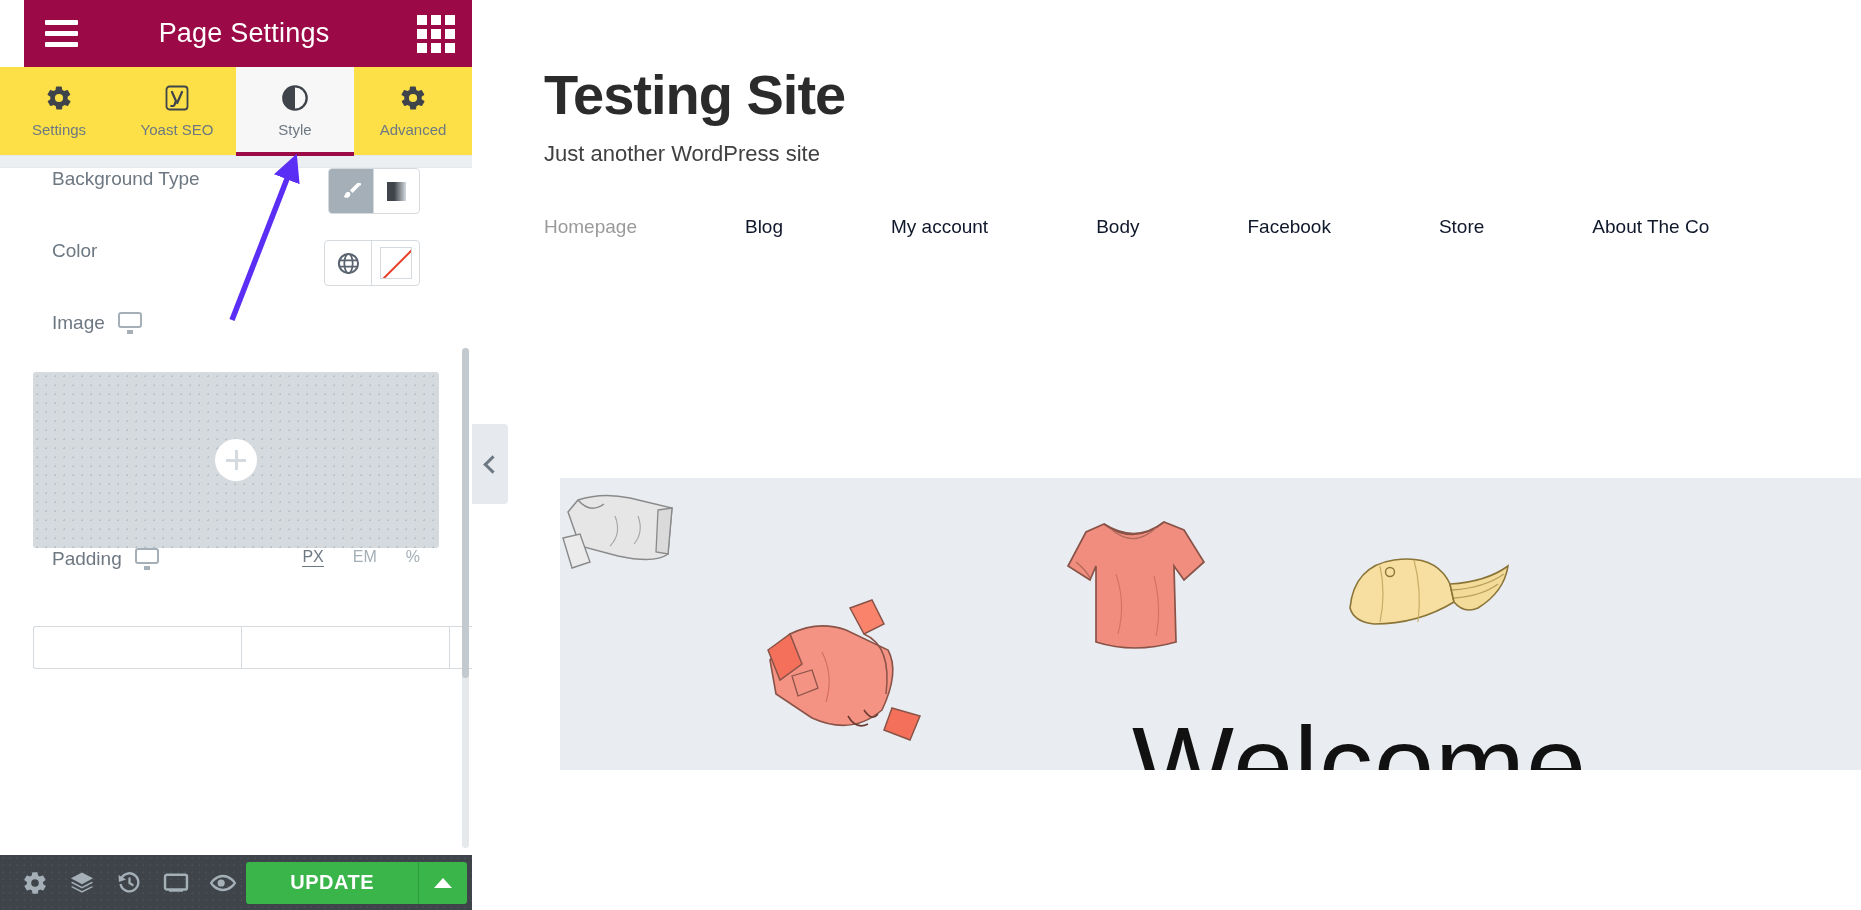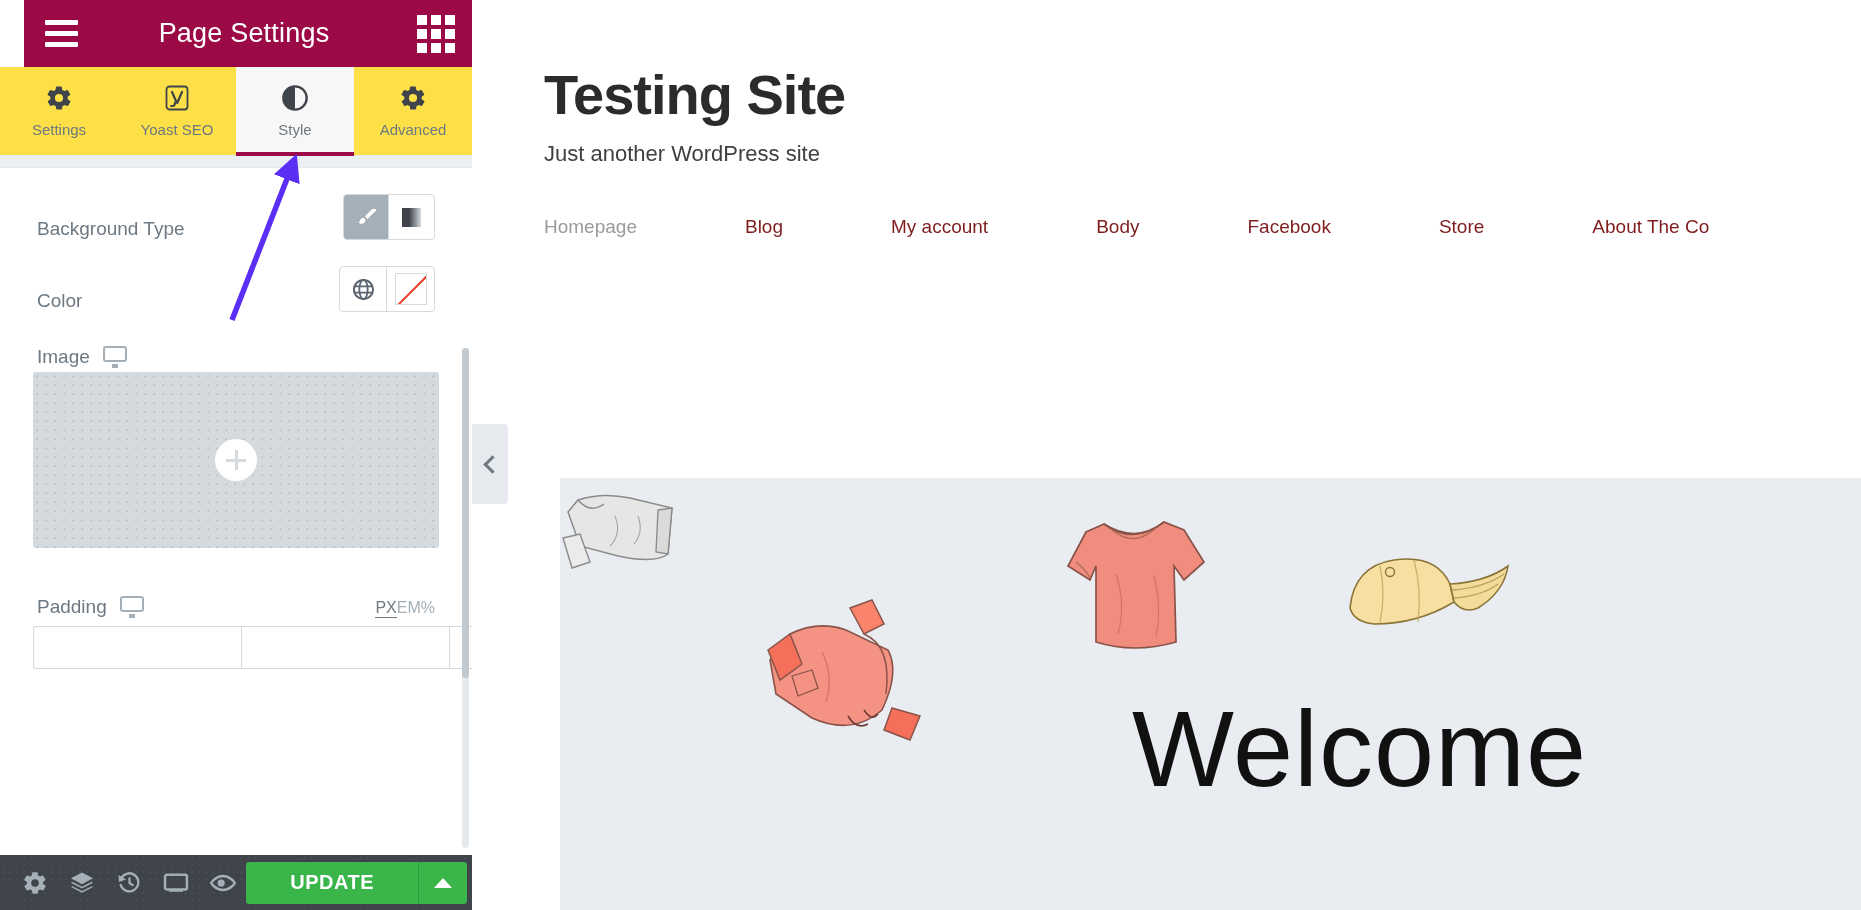--- a/index.html
+++ b/index.html
@@ -53,22 +53,22 @@
   
   .panel-body { flex: 1 1 auto; overflow: hidden; position: relative; background: #fff; }
   .section-head {
     height: 64px; display: flex; align-items: center; gap: 20px;
     padding: 0 33px; border-bottom: 1px solid #e6e9ec;
   }
   .caret-down { width: 0; height: 0; border-left: 8px solid transparent;
     border-right: 8px solid transparent; border-top: 9px solid #3f444b; }
   .section-title { font-size: 20px; font-weight: 700; color: #3f444b; }
 
-  .ctl-row { display: flex; align-items: flex-end; justify-content: space-between;
-    padding: 0 37px; min-height: 72px; }
+  .ctl-row { display: flex; align-items: flex-start; justify-content: space-between;
+    padding: 0 52px; min-height: 72px; }
   .ctl-label { font-size: 19px; color: #6d7882; display: flex; align-items: center; gap: 13px; }
 
   .monitor-ico { width: 24px; height: 22px; position: relative; display:inline-block; }
   .monitor-ico .scr { position: absolute; top: 0; left: 0; width: 24px; height: 16px;
     border: 2.2px solid #a4afb7; border-radius: 3px; }
   .monitor-ico .stand { position: absolute; bottom: 0; left: 9px; width: 6px; height: 4px;
     background: #a4afb7; }
 
   
   .choices { display: flex; border: 1px solid #d5dadf; border-radius: 4px; overflow: hidden;
@@ -100,21 +100,21 @@
     background-image: radial-gradient(#b9c1c8 1px, transparent 1px);
     background-size: 9px 9px;
     display: flex; align-items: center; justify-content: center; cursor: pointer; }
   .plus-circle { width: 42px; height: 42px; border-radius: 50%; background: #fff;
     display: flex; align-items: center; justify-content: center; position: relative; }
   .plus-circle::before, .plus-circle::after { content: ""; position: absolute;
     background: #d5dadf; }
   .plus-circle::before { width: 20px; height: 3px; }
   .plus-circle::after { width: 3px; height: 20px; }
 
-  .units { display: flex; gap: 0; align-items: baseline; }
+  .units { display: flex; gap: 29px; align-items: baseline; }
   .unit { font-size: 16px; color: #a4afb7; cursor: pointer; }
   .unit.active { color: #6d7882; border-bottom: 1.5px solid #6d7882; }
 
   .dim-row { display: flex; padding: 0 33px; margin-top: 8px; }
   .dim-in { flex: 1; height: 43px; border: 1px solid #d5dadf; border-right: none;
     background: #fff; outline: none; text-align: center; font-size: 16px; color: #3f444b;
     font-family: "Liberation Sans", sans-serif; }
   .dim-in:first-child { border-radius: 3px 0 0 3px; }
 
   
@@ -133,41 +133,41 @@
   .update-wrap { margin-left: auto; display: flex; height: 42px; margin-right: 5px; }
   .update-btn { background: #39b54a; color: #fff; font-size: 20px; font-weight: 700;
     letter-spacing: .5px; padding: 0 44px; display: flex; align-items: center;
     border-radius: 3px 0 0 3px; cursor: pointer; border-right: 1px solid #2e9c3d; }
   .update-caret { background: #39b54a; width: 48px; display: flex; align-items: center;
     justify-content: center; border-radius: 0 3px 3px 0; cursor: pointer; }
   .caret-up { width: 0; height: 0; border-left: 9px solid transparent;
     border-right: 9px solid transparent; border-bottom: 10px solid #fff; }
 
   
-  .preview { position: relative; flex: 1 1 auto; height: 910px; background: #fff;
+  .preview { position: relative; flex: 1 1 auto; height: 770px; background: #fff;
     overflow: hidden; }
   .collapse-handle { position: absolute; left: 0; top: 424px; width: 36px; height: 80px;
     background: #e6eaee; border-radius: 0 4px 4px 0; display: flex; align-items: center;
     justify-content: center; cursor: pointer; z-index: 5; }
   .chev-left { width: 13px; height: 13px; border-left: 3px solid #6d7882;
     border-bottom: 3px solid #6d7882; transform: rotate(45deg); margin-left: 4px; }
 
   .site-head { padding: 62px 0 0 72px; }
   .site-title { font-size: 56px; font-weight: 700; color: #2b2b2b; letter-spacing: -1px;
     font-family: "Liberation Sans", sans-serif; }
   .site-tag { font-size: 22px; color: #404040; margin-top: 14px; font-weight: 400; }
 
   .site-nav { display: flex; gap: 108px; padding: 0 0 0 72px; margin-top: 49px;
     font-size: 19px; white-space: nowrap; }
-  .nav-item { color: #7f1d1d; cursor: pointer; }
+  .nav-item { color: #0f172a; cursor: pointer; }
   .nav-item.current { color: #9a9a9a; }
 
   .hero { position: absolute; left: 88px; right: -120px; top: 478px; bottom: -40px;
     background: #e9edf2; overflow: hidden; }
-  .hero-word { position: absolute; left: 572px; top: 208px; font-size: 108px;
+  .hero-word { position: absolute; left: 572px; top: 224px; font-size: 108px;
     font-weight: 300; color: #111; letter-spacing: 1px; white-space: nowrap;
     font-family: "Liberation Sans", sans-serif; }
 
   .prod { position: absolute; }
   .prod svg { display: block; }
 </style>
 </head>
 <body>
 
 <div class="app">

